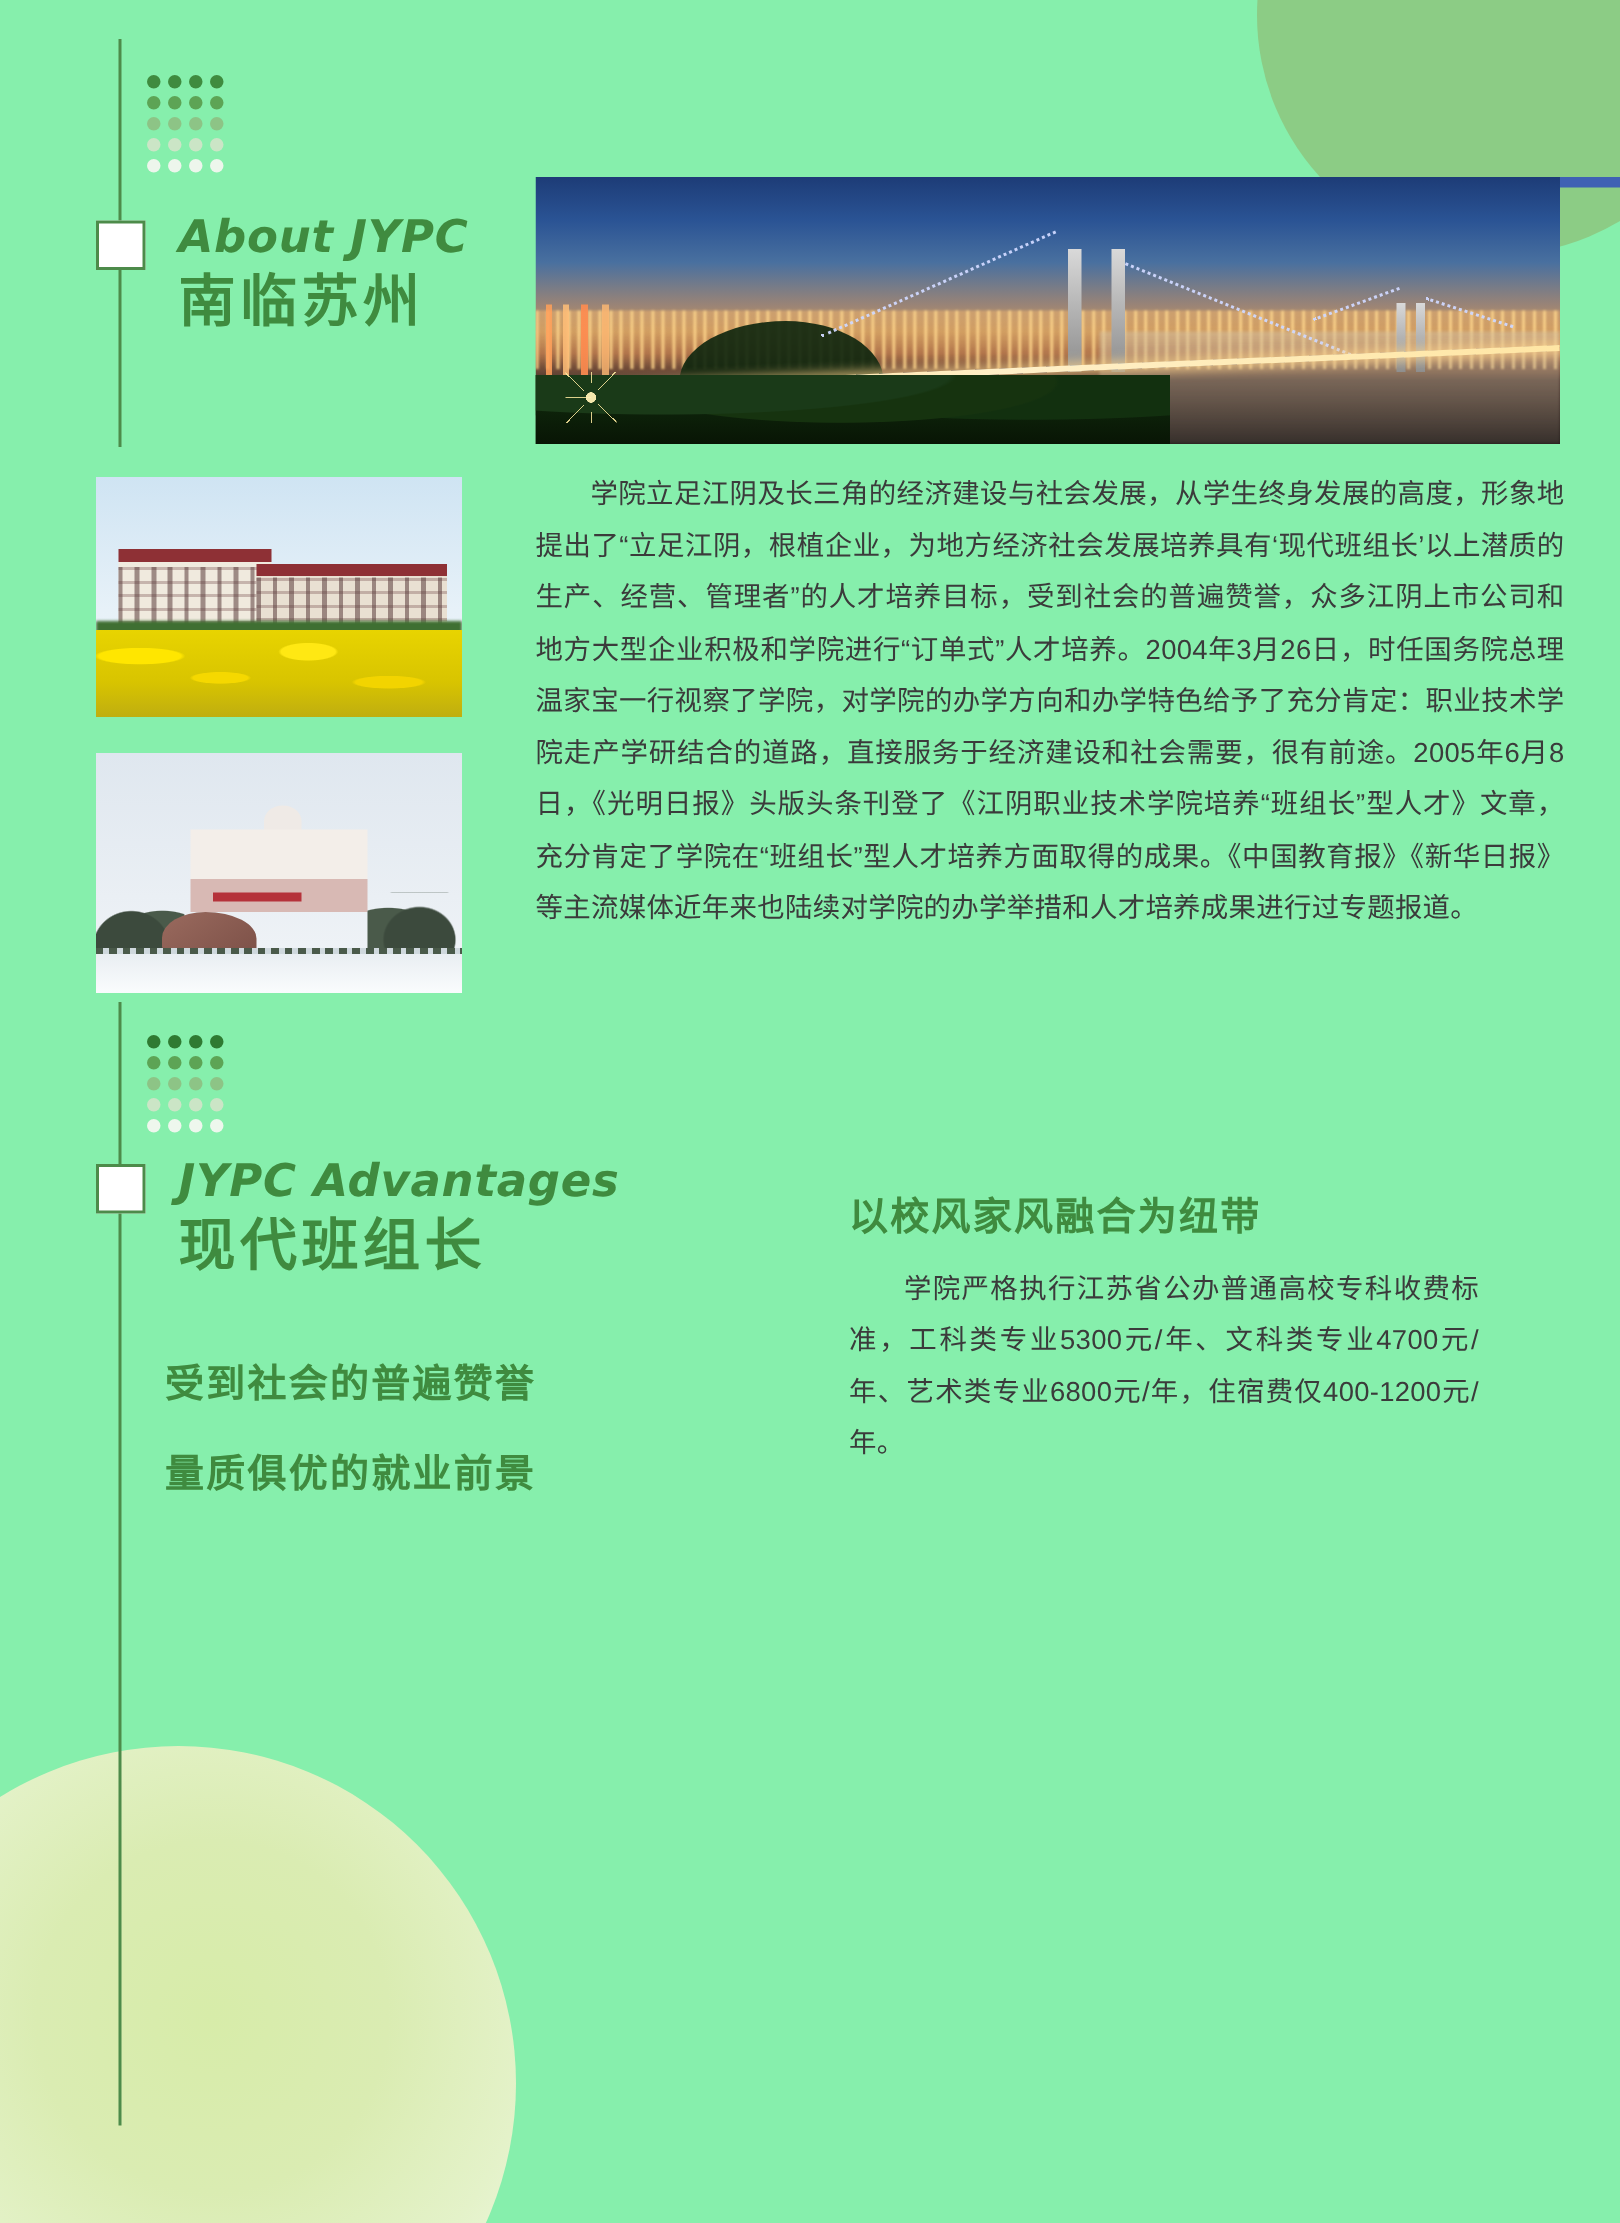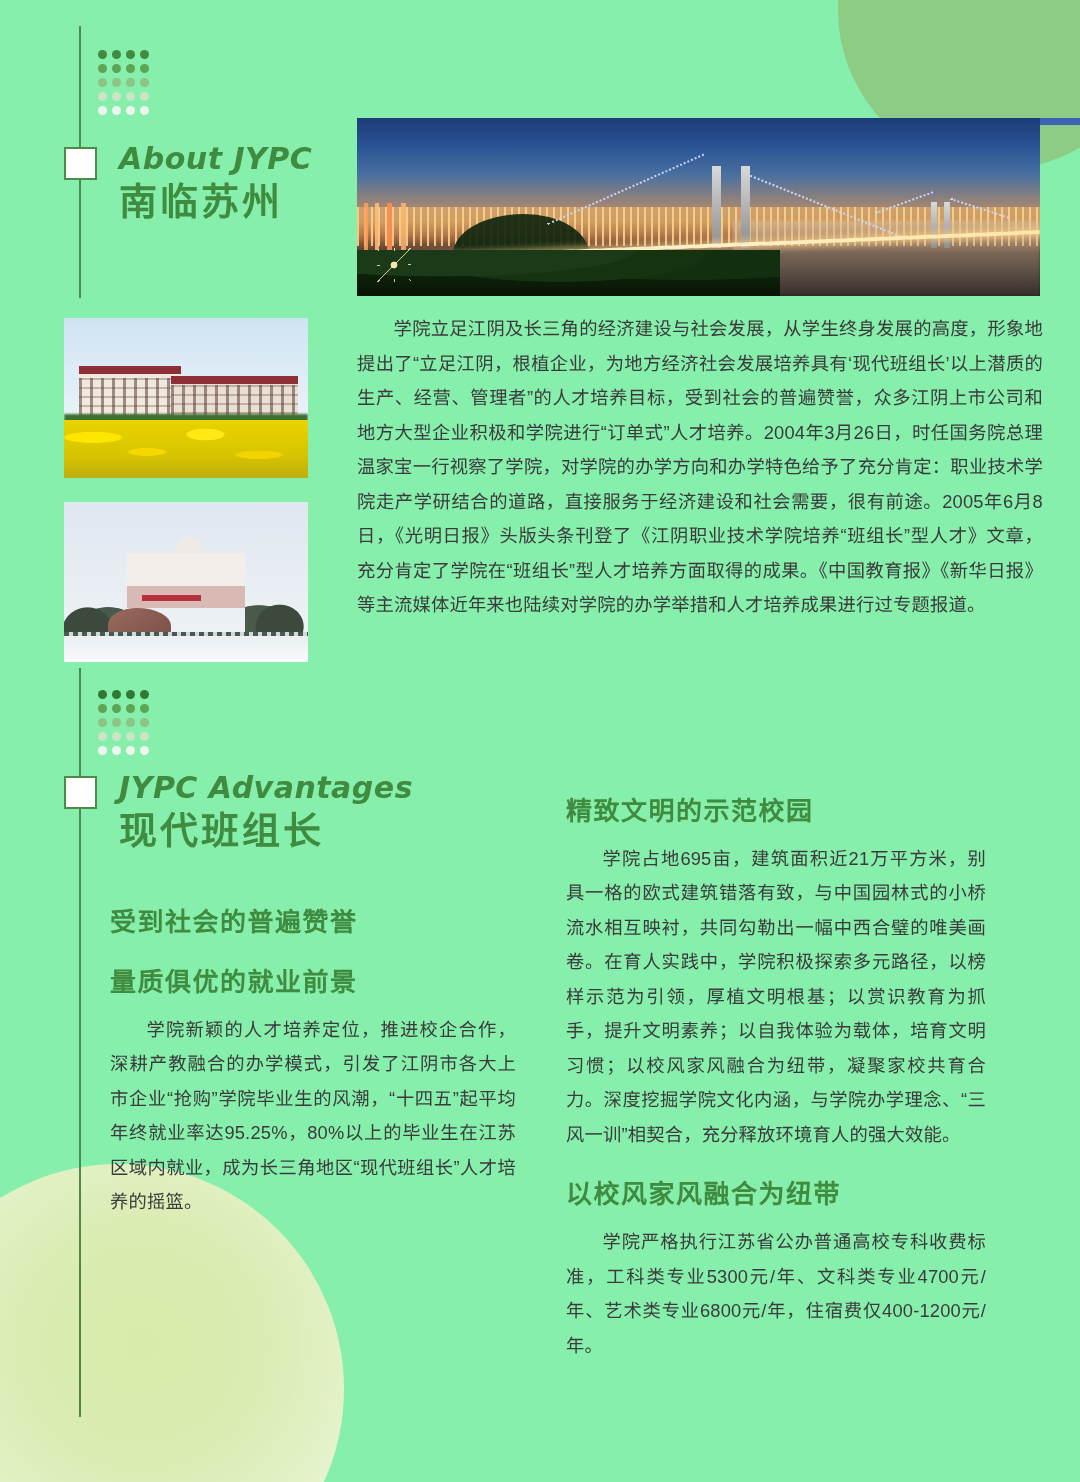--- a/index.html
+++ b/index.html
@@ -448,28 +448,23 @@
       <div class="cn">现代班组长</div>
     </div>
   </div>
 
   <div class="adv-left">
     <div class="block">
       <h3 class="sub-title">受到社会的普遍赞誉</h3>
     </div>
     <div class="block">
       <h3 class="sub-title">量质俱优的就业前景</h3>
-      <p>学院新颖的人才培养定位，推进校企合作，深耕产教融合的办学模式，引发了江阴市各大上市企业“抢购”学院毕业生的风潮，“十四五”起平均年终就业率达95.25%，80%以上的毕业生在江苏区域内就业，成为长三角地区“现代班组长”人才培养的摇篮。</p>
     </div>
   </div>
 
   <div class="adv-right">
-    <div class="block">
-      <h3 class="sub-title">精致文明的示范校园</h3>
-      <p>学院占地695亩，建筑面积近21万平方米，别具一格的欧式建筑错落有致，与中国园林式的小桥流水相互映衬，共同勾勒出一幅中西合璧的唯美画卷。在育人实践中，学院积极探索多元路径，以榜样示范为引领，厚植文明根基；以赏识教育为抓手，提升文明素养；以自我体验为载体，培育文明习惯；以校风家风融合为纽带，凝聚家校共育合力。深度挖掘学院文化内涵，与学院办学理念、“三风一训”相契合，充分释放环境育人的强大效能。</p>
-    </div>
     <div class="block">
       <h3 class="sub-title">以校风家风融合为纽带</h3>
       <p>学院严格执行江苏省公办普通高校专科收费标准，工科类专业5300元/年、文科类专业4700元/年、艺术类专业6800元/年，住宿费仅400-1200元/年。</p>
     </div>
   </div>
 
 </div>
 
 </body></html>

